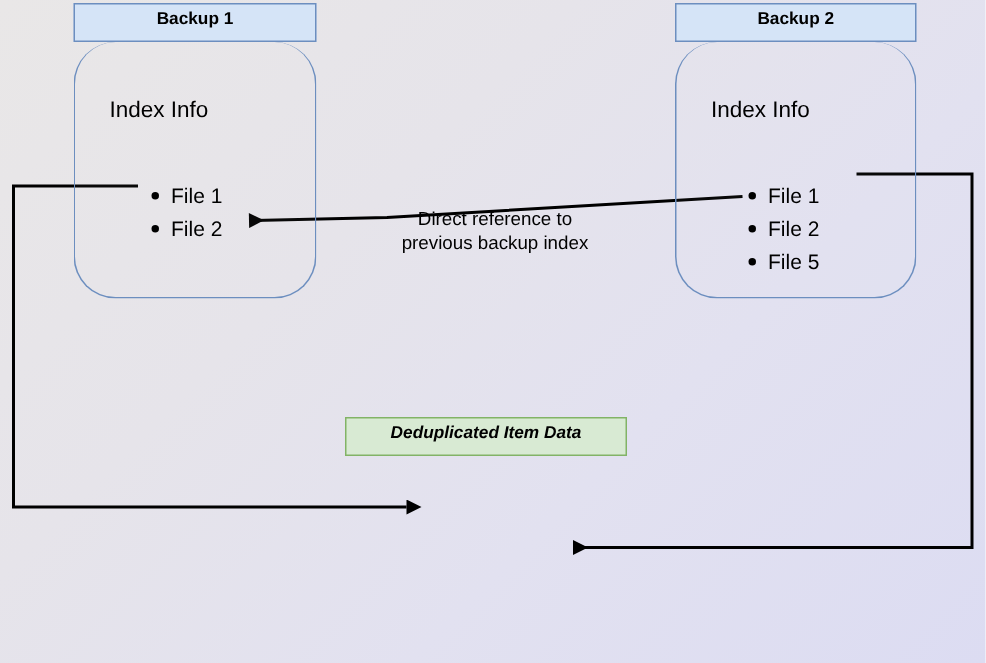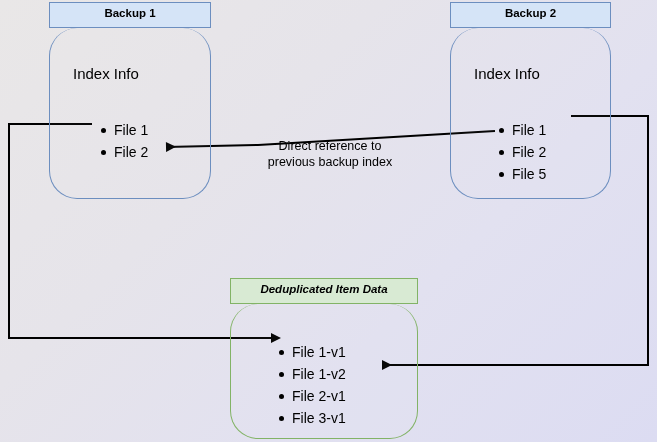--- a/index.html
+++ b/index.html
@@ -149,26 +149,18 @@
       <ul class="filelist" style="left:46px; top:91px;">
         <li>File 1</li>
         <li>File 2</li>
         <li>File 5</li>
       </ul>
     </div>
   </div>
 
   <div class="box box-green" style="left:230px; top:278px; width:188px; height:161px;">
     <div class="title-bar">Deduplicated Item Data</div>
-    <div class="body">
-      <ul class="filelist" style="left:46px; top:37px;">
-        <li>File 1-v1</li>
-        <li>File 1-v2</li>
-        <li>File 2-v1</li>
-        <li>File 3-v1</li>
-      </ul>
-    </div>
   </div>
 
   <div class="center-note" style="left:245px; top:138px; width:170px;">Direct reference to
 previous backup index</div>
 
 </div>
 
 </body></html>

